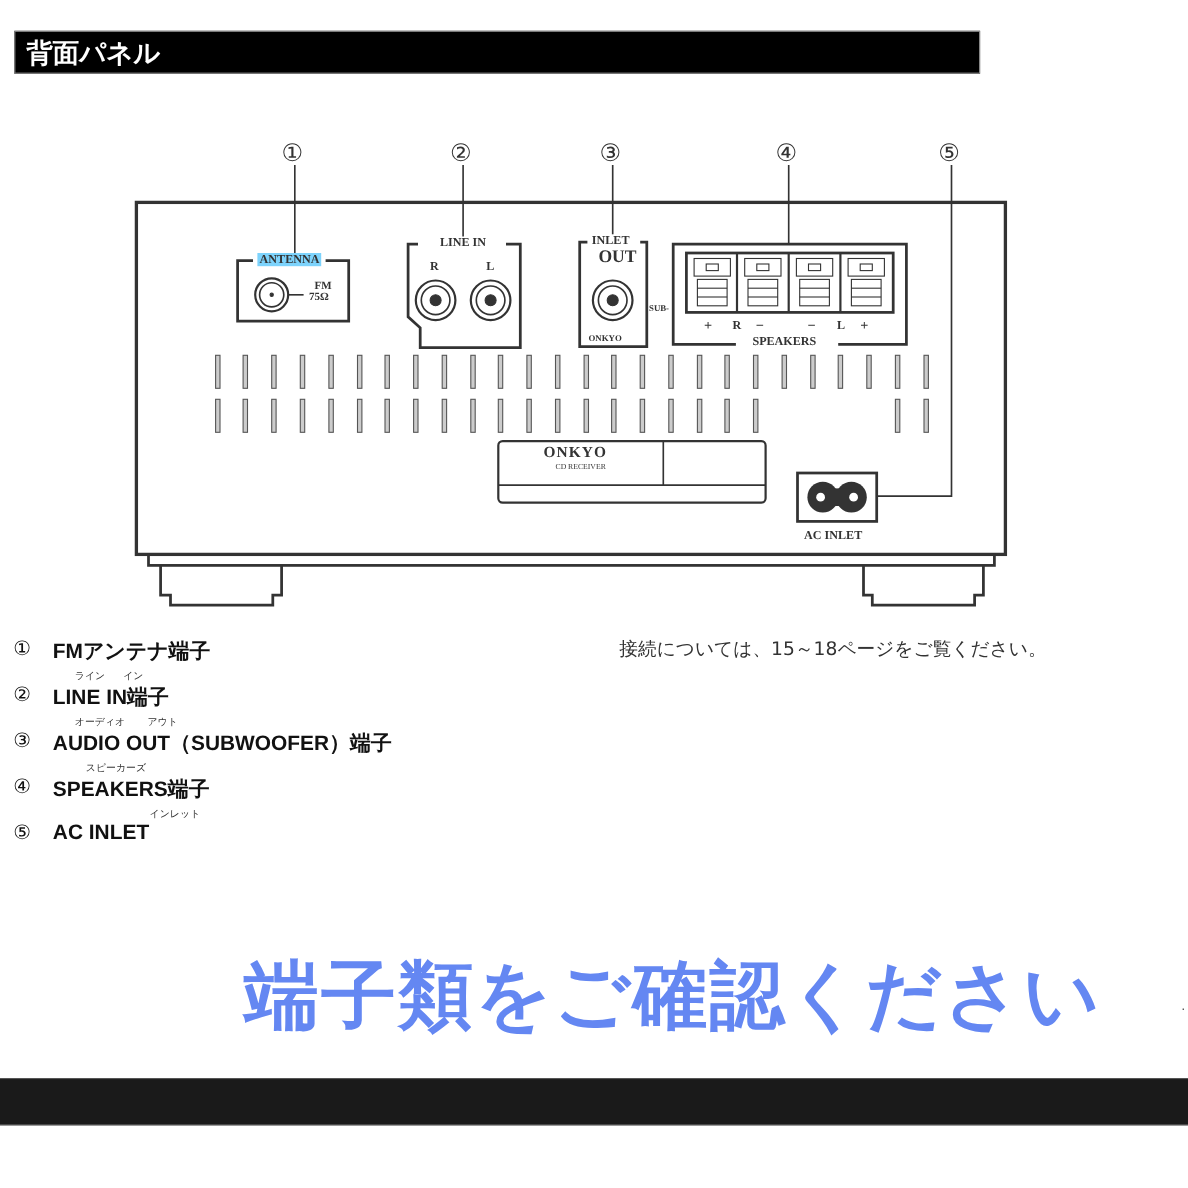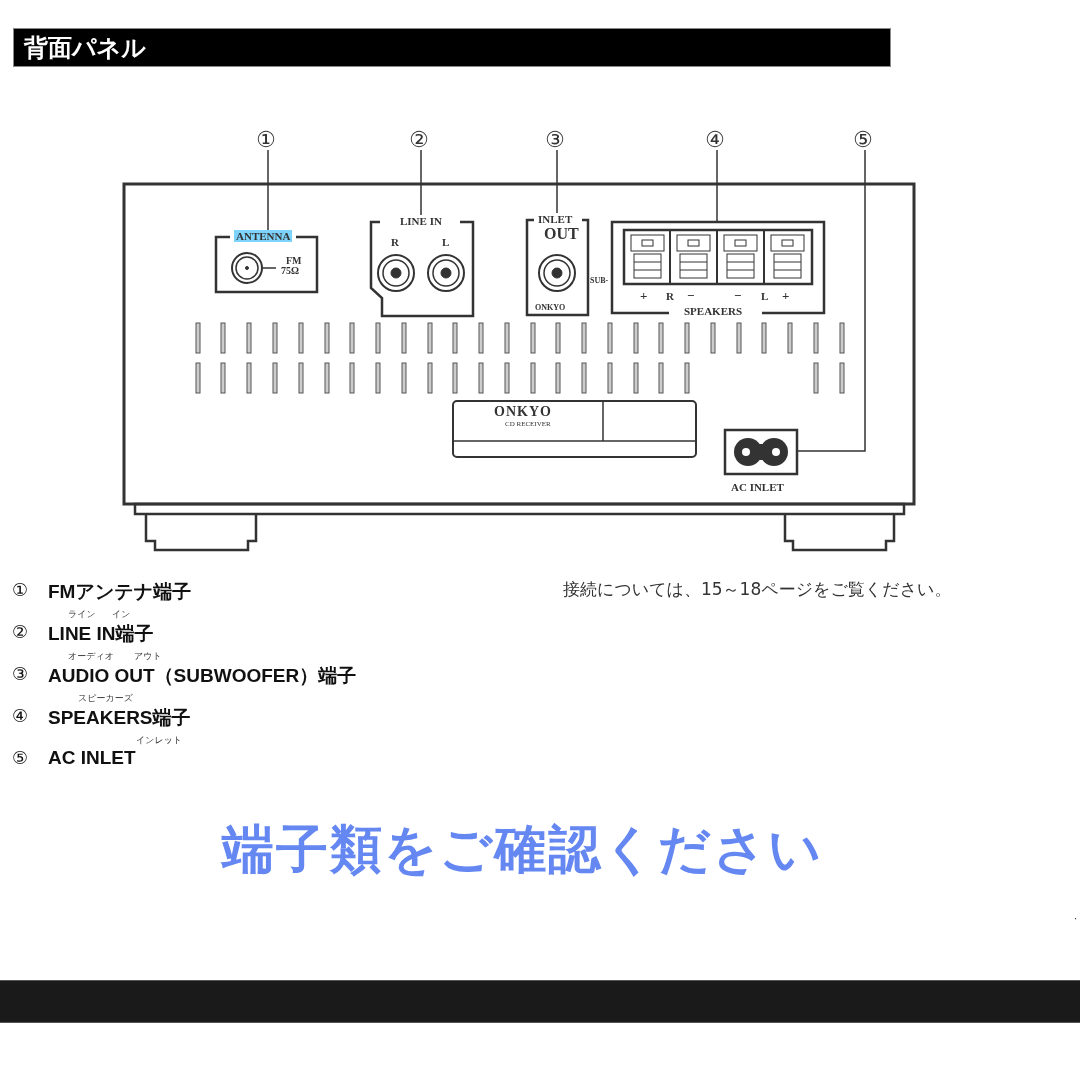--- a/index.html
+++ b/index.html
@@ -8,21 +8,21 @@
   .header-title{position:absolute;left:10px;top:2px;color:#fff;font-size:24px;font-weight:bold;line-height:34px;}
   .diagram{position:absolute;left:0;top:0;width:1080px;height:560px;}
   .label{position:absolute;font-family:Liberation Serif, serif;font-weight:bold;color:#333;white-space:nowrap;}
   .callout{position:absolute;font-family:"DejaVu Sans",sans-serif;font-size:22px;color:#333;}
   .list{position:absolute;left:12px;top:575px;}
   .list-item{position:absolute;left:0;white-space:nowrap;font-family:"Liberation Sans",sans-serif;font-size:19px;font-weight:bold;color:#111;}
   .list-num{position:absolute;left:0;font-family:"DejaVu Sans",sans-serif;font-weight:normal;font-size:18px;}
   .list-text{position:absolute;left:36px;}
   .ruby{position:absolute;font-size:9px;font-weight:normal;color:#333;top:-13px;}
   .note{position:absolute;left:563px;top:578px;font-size:17px;color:#333;white-space:nowrap;}
-  .big-note{position:absolute;left:222px;top:815px;font-size:52px;font-weight:bold;color:#6487f2;white-space:nowrap;letter-spacing:2px;}
+  .big-note{position:absolute;left:222px;top:860px;font-size:68px;font-weight:bold;color:#6487f2;white-space:nowrap;letter-spacing:2px;}
   .footer-bar{position:absolute;left:0;top:980px;width:1080px;height:41px;background:#1a1a1a;border-top:1px solid #555;border-bottom:1px solid #555;}
   .dot{position:absolute;left:1074px;top:913px;font-size:10px;color:#333;}
 </style>
 </head>
 <body>
 
 <div class="header-bar">
   <div class="header-title">背面パネル</div>
 </div>
 

